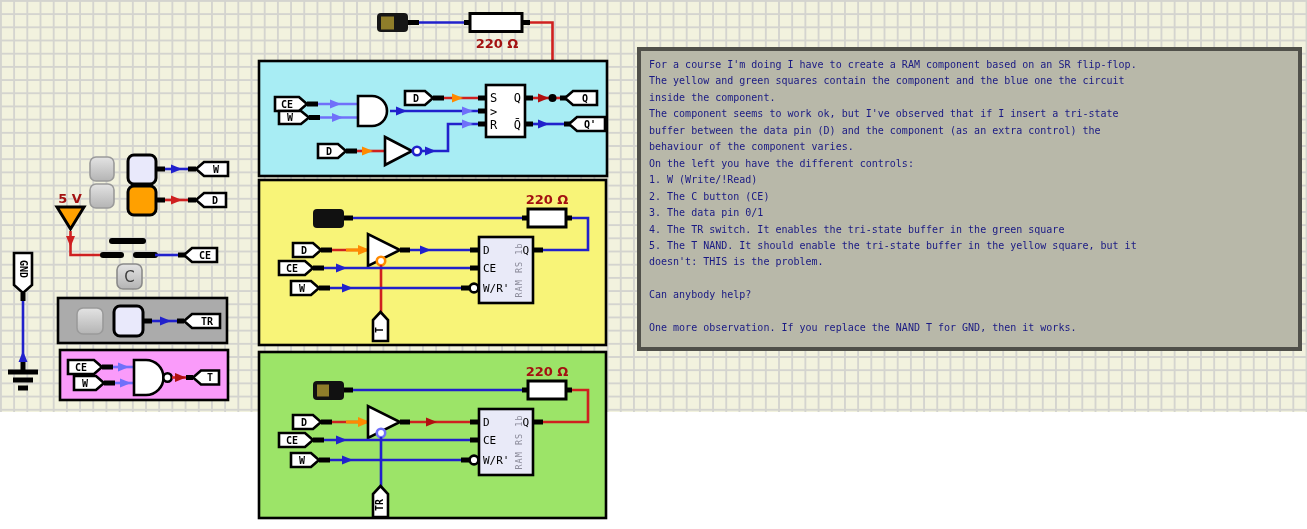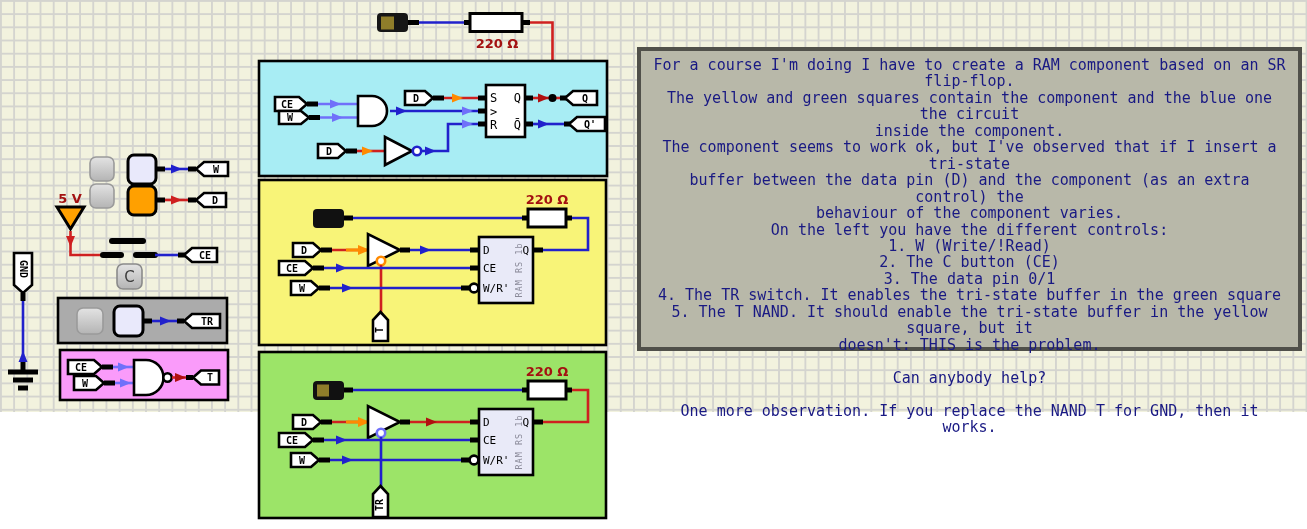--- a/index.html
+++ b/index.html
@@ -7,21 +7,20 @@
     width:1307px;height:529px;overflow:hidden;
     font-family:"DejaVu Sans",sans-serif;
   }
   .stage{
     position:relative;width:1307px;height:412px;
     background-color:#f2f2de;
     background-image:
       linear-gradient(#d4d4cf 1.5px, transparent 1.5px),
       linear-gradient(90deg, #d4d4cf 1.5px, transparent 1.5px);
     background-size:13.2px 13.2px;
-    text-align:center;
   }
   svg{position:absolute;left:0;top:0;}
   .wire-low{stroke:#2121cc;stroke-width:2.6;fill:none;}
   .wire-bus{stroke:#7070fa;stroke-width:2.6;fill:none;}
   .wire-high{stroke:#cf2020;stroke-width:2.6;fill:none;}
   .wire-orange{stroke:#ff8a00;stroke-width:3;fill:none;}
   .stub{stroke:#000;stroke-width:5;fill:none;stroke-linecap:butt;}
   .stub6{stroke:#000;stroke-width:6;fill:none;stroke-linecap:round;}
   .comp{fill:#ffffff;stroke:#000;stroke-width:2.6;}
   .tunnel{fill:#ffffff;stroke:#000;stroke-width:2.6;stroke-linejoin:miter;}
@@ -36,21 +35,21 @@
   .note{
     position:absolute;left:637px;top:47px;width:665px;height:304px;
     box-sizing:border-box;
     background:#b8b8a9;
     border:4px solid #50504a;
     padding:6px 8px;
   }
   .note-text{
     white-space:pre-wrap;
     font-family:"DejaVu Sans Mono",monospace;
-    font-size:15px;line-height:16.45px;
+    font-size:10px;line-height:16.45px;
     color:#191983;
   }
 </style>
 </head>
 <body>
 
 <div class="stage">
 <svg width="1307" height="529" viewBox="0 0 1307 529">
   <defs>
     <linearGradient id="btngrad" x1="0" y1="0" x2="0" y2="1">

